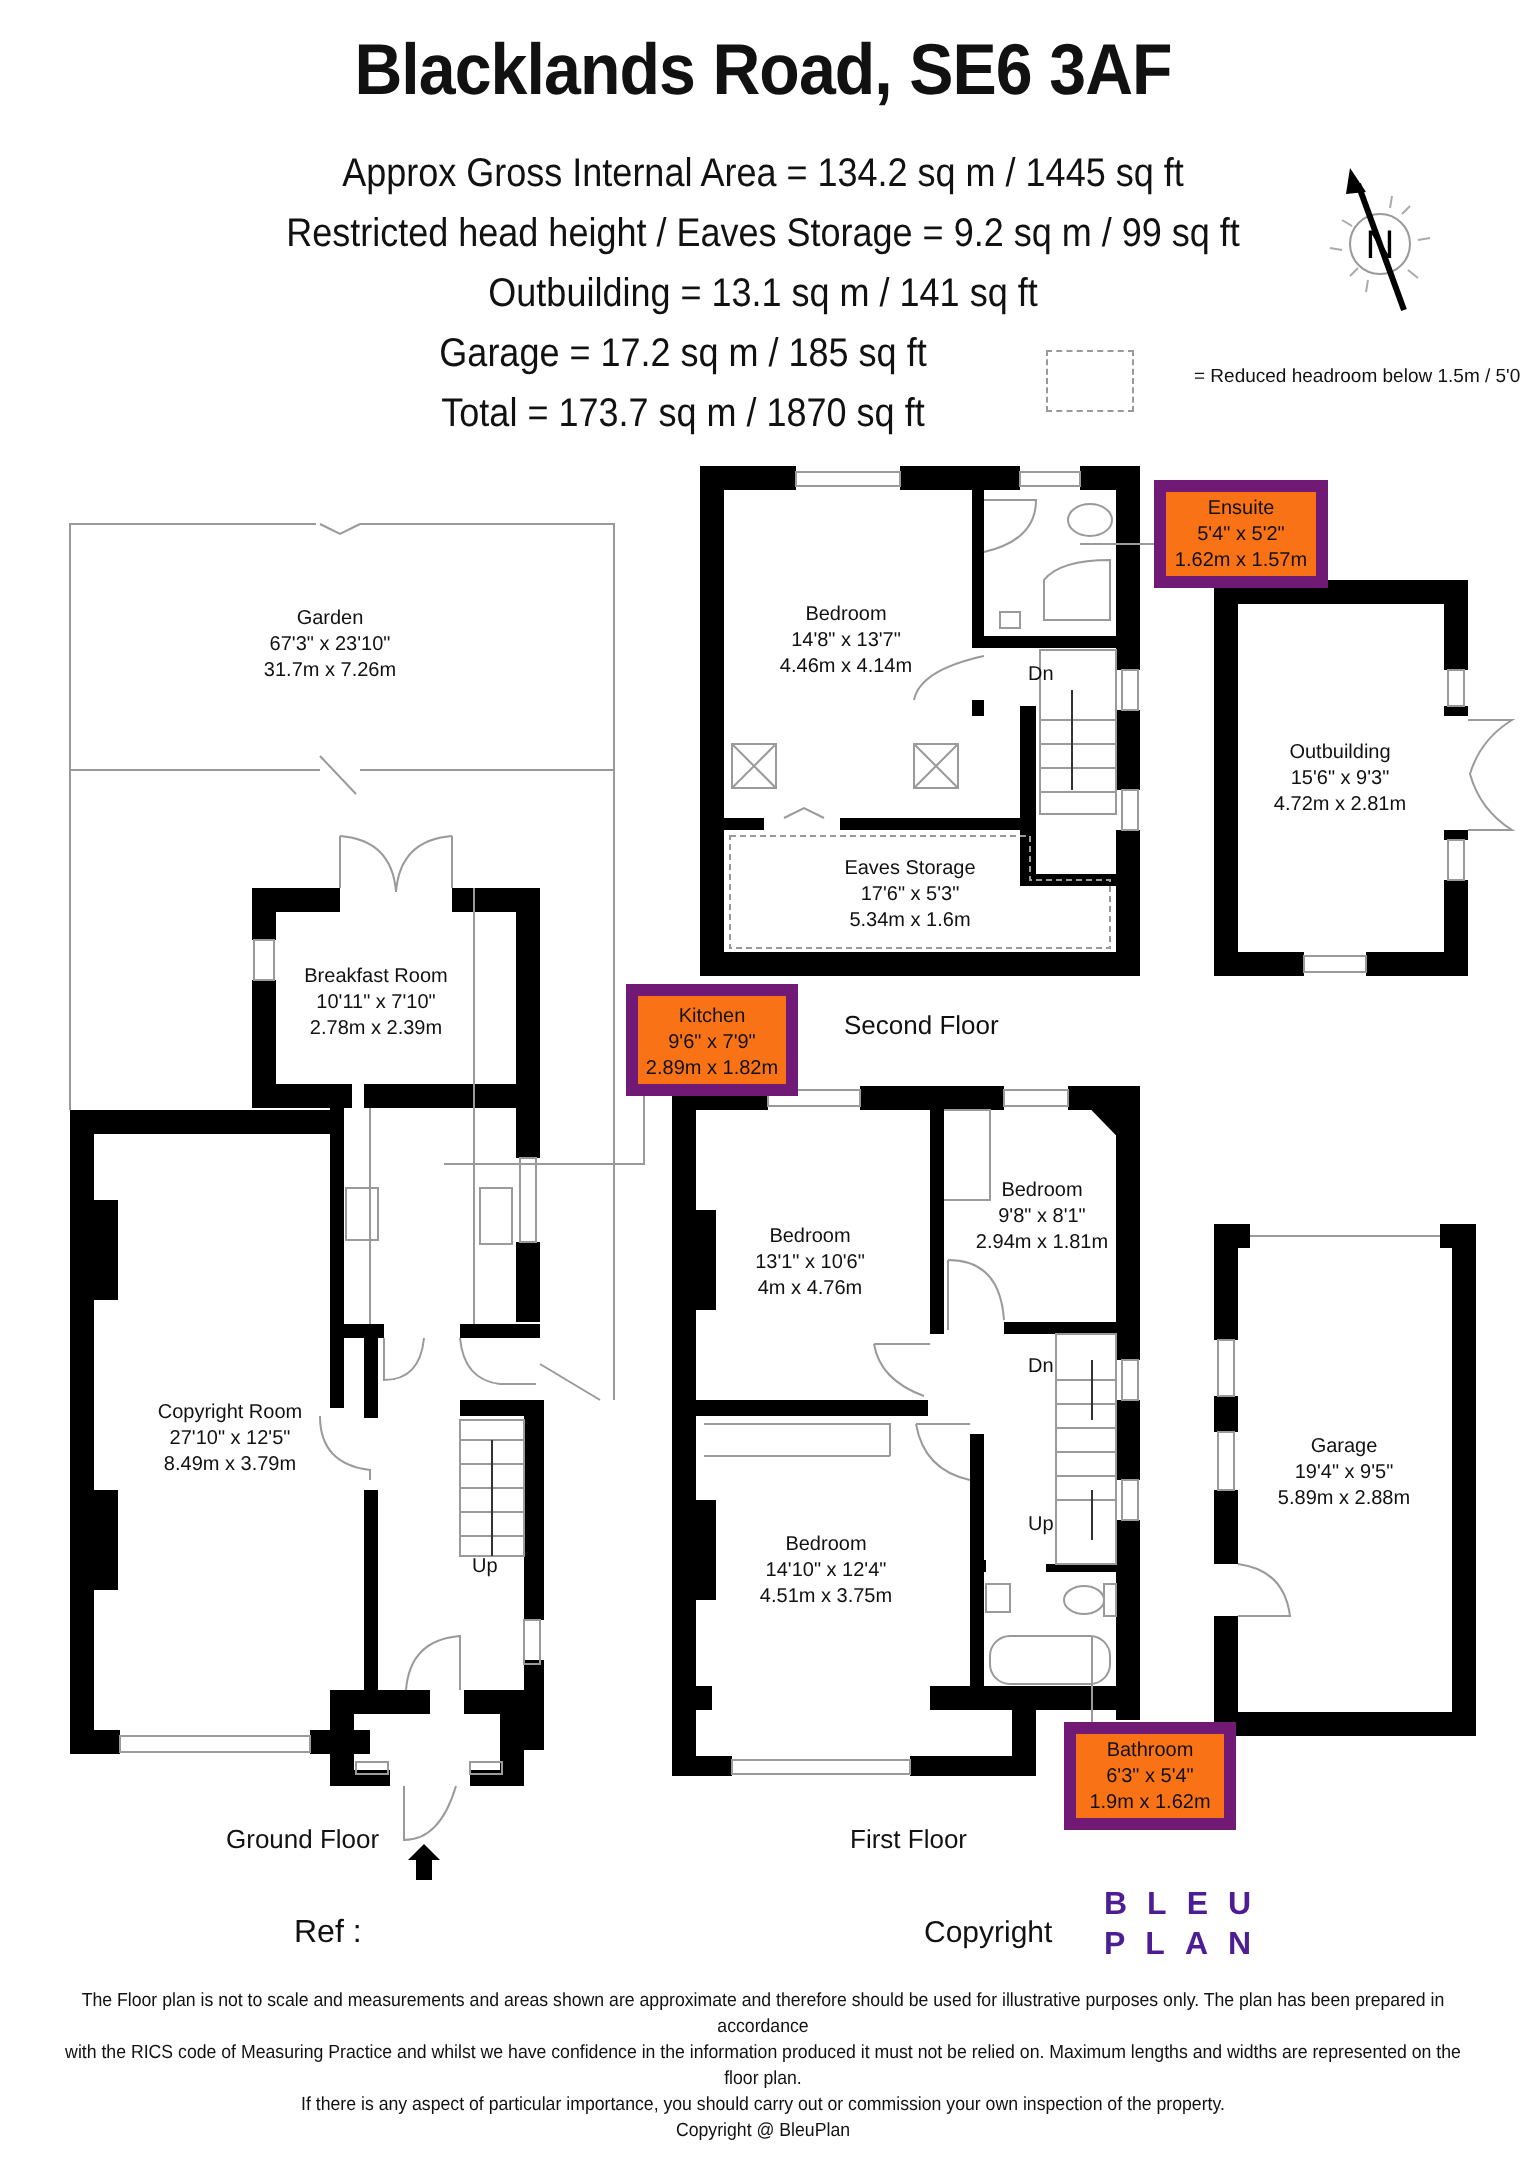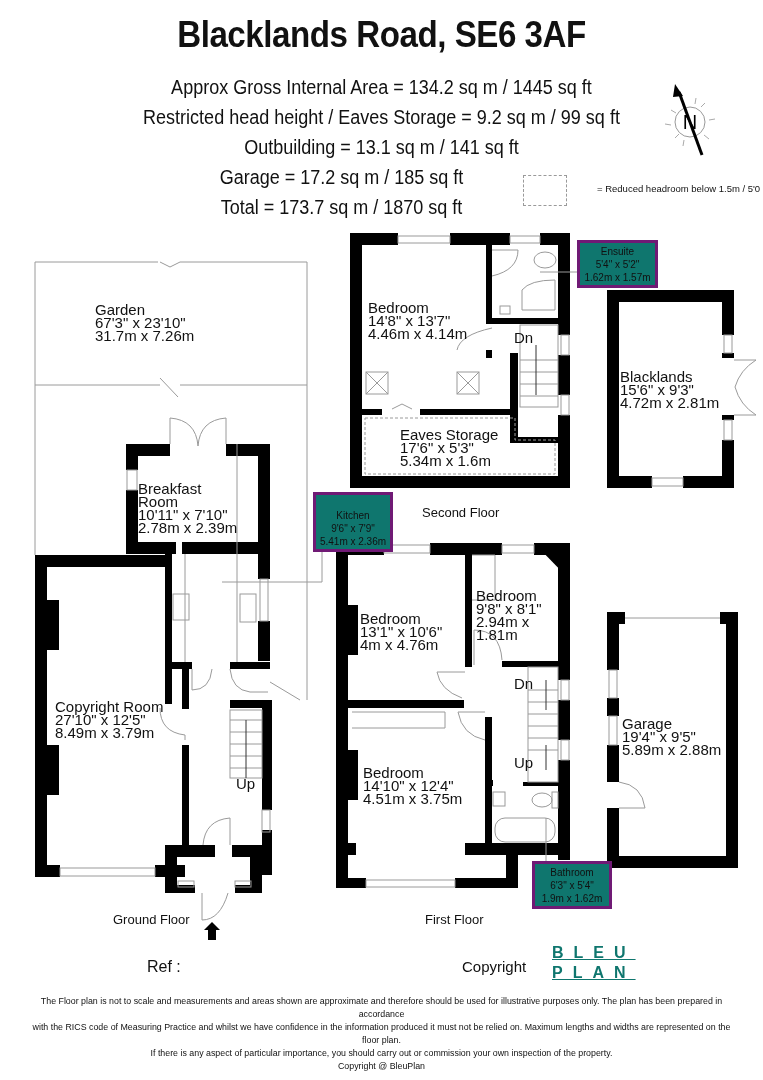--- a/index.html
+++ b/index.html
@@ -3,26 +3,26 @@
 <meta charset="utf-8">
 <style>
   html, body { margin:0; padding:0; background:#ffffff; }
   body { width:763px; height:1080px; position:relative; overflow:hidden; font-family:"Liberation Sans", sans-serif; color:#111; }
   .abs { position:absolute; }
   .title { left:0; width:763px; top:14px; text-align:center; font-size:36px; font-weight:bold; letter-spacing:-0.5px; transform:scaleX(0.92); }
   .area-line { left:0; width:763px; text-align:center; font-size:20px; transform:scaleX(0.9); }
   .legend-box { left:523px; top:175px; width:42px; height:29px; border:1px dashed #9a9a9a; }
   .legend-text { left:573px; top:183px; font-size:9.5px;margin-left:24px; }
   .plan { left:0; top:0; }
-  .room-label { font-size:15px; text-align:left; line-height:13px; }
+  .room-label { font-size:10px; text-align:center; line-height:13px; }
   .floor-label { font-size:13px; }
-  .callout { border:3px solid #701a75; background:#0f766e; font-size:10px; text-align:center; line-height:13px; }
+  .callout { border:6px solid #701a75; background:#f97316; font-size:10px; text-align:center; line-height:13px; }
   .ref { left:147px; top:958px; font-size:16px; }
   .copyright { left:462px; top:958px; font-size:15px;text-align:right; }
-  .logo { left:552px; top:943px; width:80px; font-size:16px; font-weight:bold; color:#0f766e; letter-spacing:10px; line-height:20px;text-decoration:underline; }
+  .logo { left:552px; top:943px; width:80px; font-size:16px; font-weight:bold; color:#4c1d95; letter-spacing:10px; line-height:20px; }
   .disclaimer { left:0; width:763px; top:994px; text-align:center; font-size:9.5px; line-height:13px; transform:scaleX(0.93); }
 </style>
 </head>
 <body>
 
 <div class="abs title">Blacklands Road, SE6 3AF</div>
 <div class="abs area-line" style="top:76px">Approx Gross Internal Area = 134.2 sq m / 1445 sq ft</div>
 <div class="abs area-line" style="top:106px">Restricted head height / Eaves Storage = 9.2 sq m / 99 sq ft</div>
 <div class="abs area-line" style="top:136px">Outbuilding = 13.1 sq m / 141 sq ft</div>
 <div class="abs area-line" style="top:166px;left:-40px">Garage = 17.2 sq m / 185 sq ft</div>
@@ -275,24 +275,24 @@
 <div class="abs room-label" style="left:95px;top:303px;width:140px">
   <div>Garden</div>
   <div>67'3" x 23'10"</div>
   <div>31.7m x 7.26m</div>
 </div>
 <div class="abs room-label" style="left:138px;top:482px;width:100px">
   <div>Breakfast Room</div>
   <div>10'11" x 7'10"</div>
   <div>2.78m x 2.39m</div>
 </div>
-<div class="abs callout" style="left:313px;top:492px;width:74px;height:40px;padding-top:14px">
+<div class="abs callout" style="left:313px;top:492px;width:74px;height:40px;padding-top:4px">
   <div>Kitchen</div>
   <div>9'6" x 7'9"</div>
-  <div>5.41m x 2.36m</div>
+  <div>2.89m x 1.82m</div>
 </div>
 <div class="abs room-label" style="left:55px;top:700px;width:120px">
   <div>Copyright Room</div>
   <div>27'10" x 12'5"</div>
   <div>8.49m x 3.79m</div>
 </div>
 <div class="abs room-label" style="left:368px;top:301px;width:110px">
   <div>Bedroom</div>
   <div>14'8" x 13'7"</div>
   <div>4.46m x 4.14m</div>
@@ -301,21 +301,21 @@
   <div>Ensuite</div>
   <div>5'4" x 5'2"</div>
   <div>1.62m x 1.57m</div>
 </div>
 <div class="abs room-label" style="left:400px;top:428px;width:110px">
   <div>Eaves Storage</div>
   <div>17'6" x 5'3"</div>
   <div>5.34m x 1.6m</div>
 </div>
 <div class="abs room-label" style="left:620px;top:370px;width:100px">
-  <div>Blacklands</div>
+  <div>Outbuilding</div>
   <div>15'6" x 9'3"</div>
   <div>4.72m x 2.81m</div>
 </div>
 <div class="abs room-label" style="left:360px;top:612px;width:90px">
   <div>Bedroom</div>
   <div>13'1" x 10'6"</div>
   <div>4m x 4.76m</div>
 </div>
 <div class="abs room-label" style="left:476px;top:589px;width:90px">
   <div>Bedroom</div>

